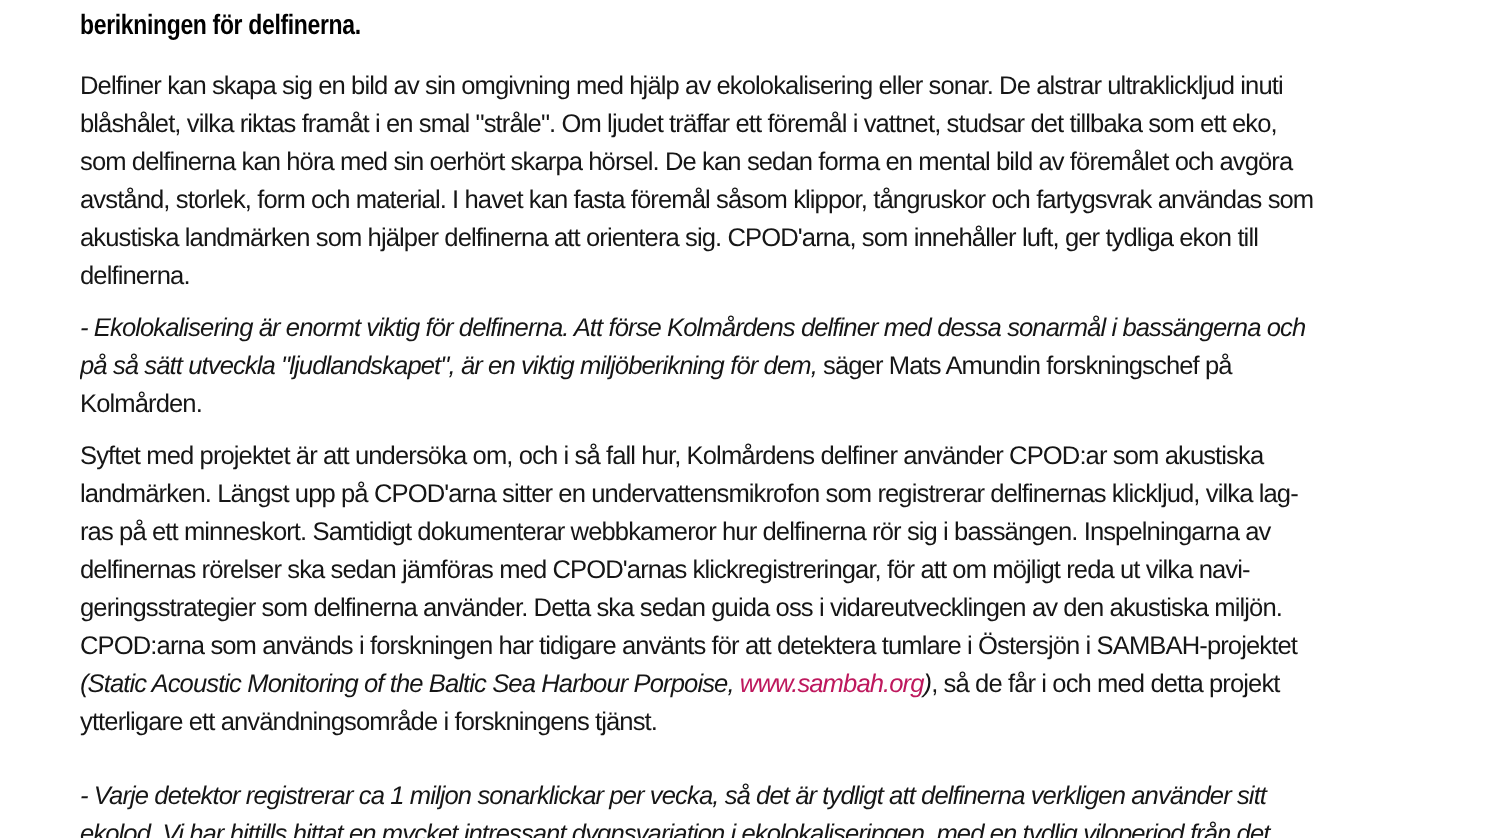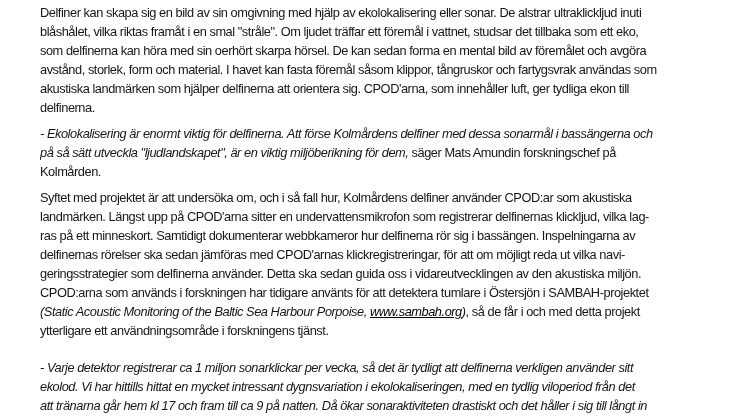--- a/index.html
+++ b/index.html
@@ -39,30 +39,30 @@
     letter-spacing: -0.45px;
     white-space: pre;
     overflow: hidden;
     width: 706px;
   }
   .it {
     font-style: italic;
     margin-top: 18px;
   }
   .link {
-    color: #000000;
-    text-decoration: underline;
+    color: #be185d;
     cursor: pointer;
   }
 </style>
 </head>
 <body>
 
 <div class="content">
 
+  <h2 class="heading"><span class="squeeze">berikningen för delfinerna.</span></h2>
 
   <p class="para"><span>Delfiner kan skapa sig en bild av sin omgivning med hjälp av ekolokalisering eller sonar. De alstrar ultraklickljud inuti
 blåshålet, vilka riktas framåt i en smal "stråle". Om ljudet träffar ett föremål i vattnet, studsar det tillbaka som ett eko,
 som delfinerna kan höra med sin oerhört skarpa hörsel. De kan sedan forma en mental bild av föremålet och avgöra
 avstånd, storlek, form och material. I havet kan fasta föremål såsom klippor, tångruskor och fartygsvrak användas som
 akustiska landmärken som hjälper delfinerna att orientera sig. CPOD'arna, som innehåller luft, ger tydliga ekon till
 delfinerna.</span></p>
 
   <p class="para"><span class="it">- Ekolokalisering är enormt viktig för delfinerna. Att förse Kolmårdens delfiner med dessa sonarmål i bassängerna och
 på så sätt utveckla "ljudlandskapet", är en viktig miljöberikning för dem,</span><span> säger Mats Amundin forskningschef på

